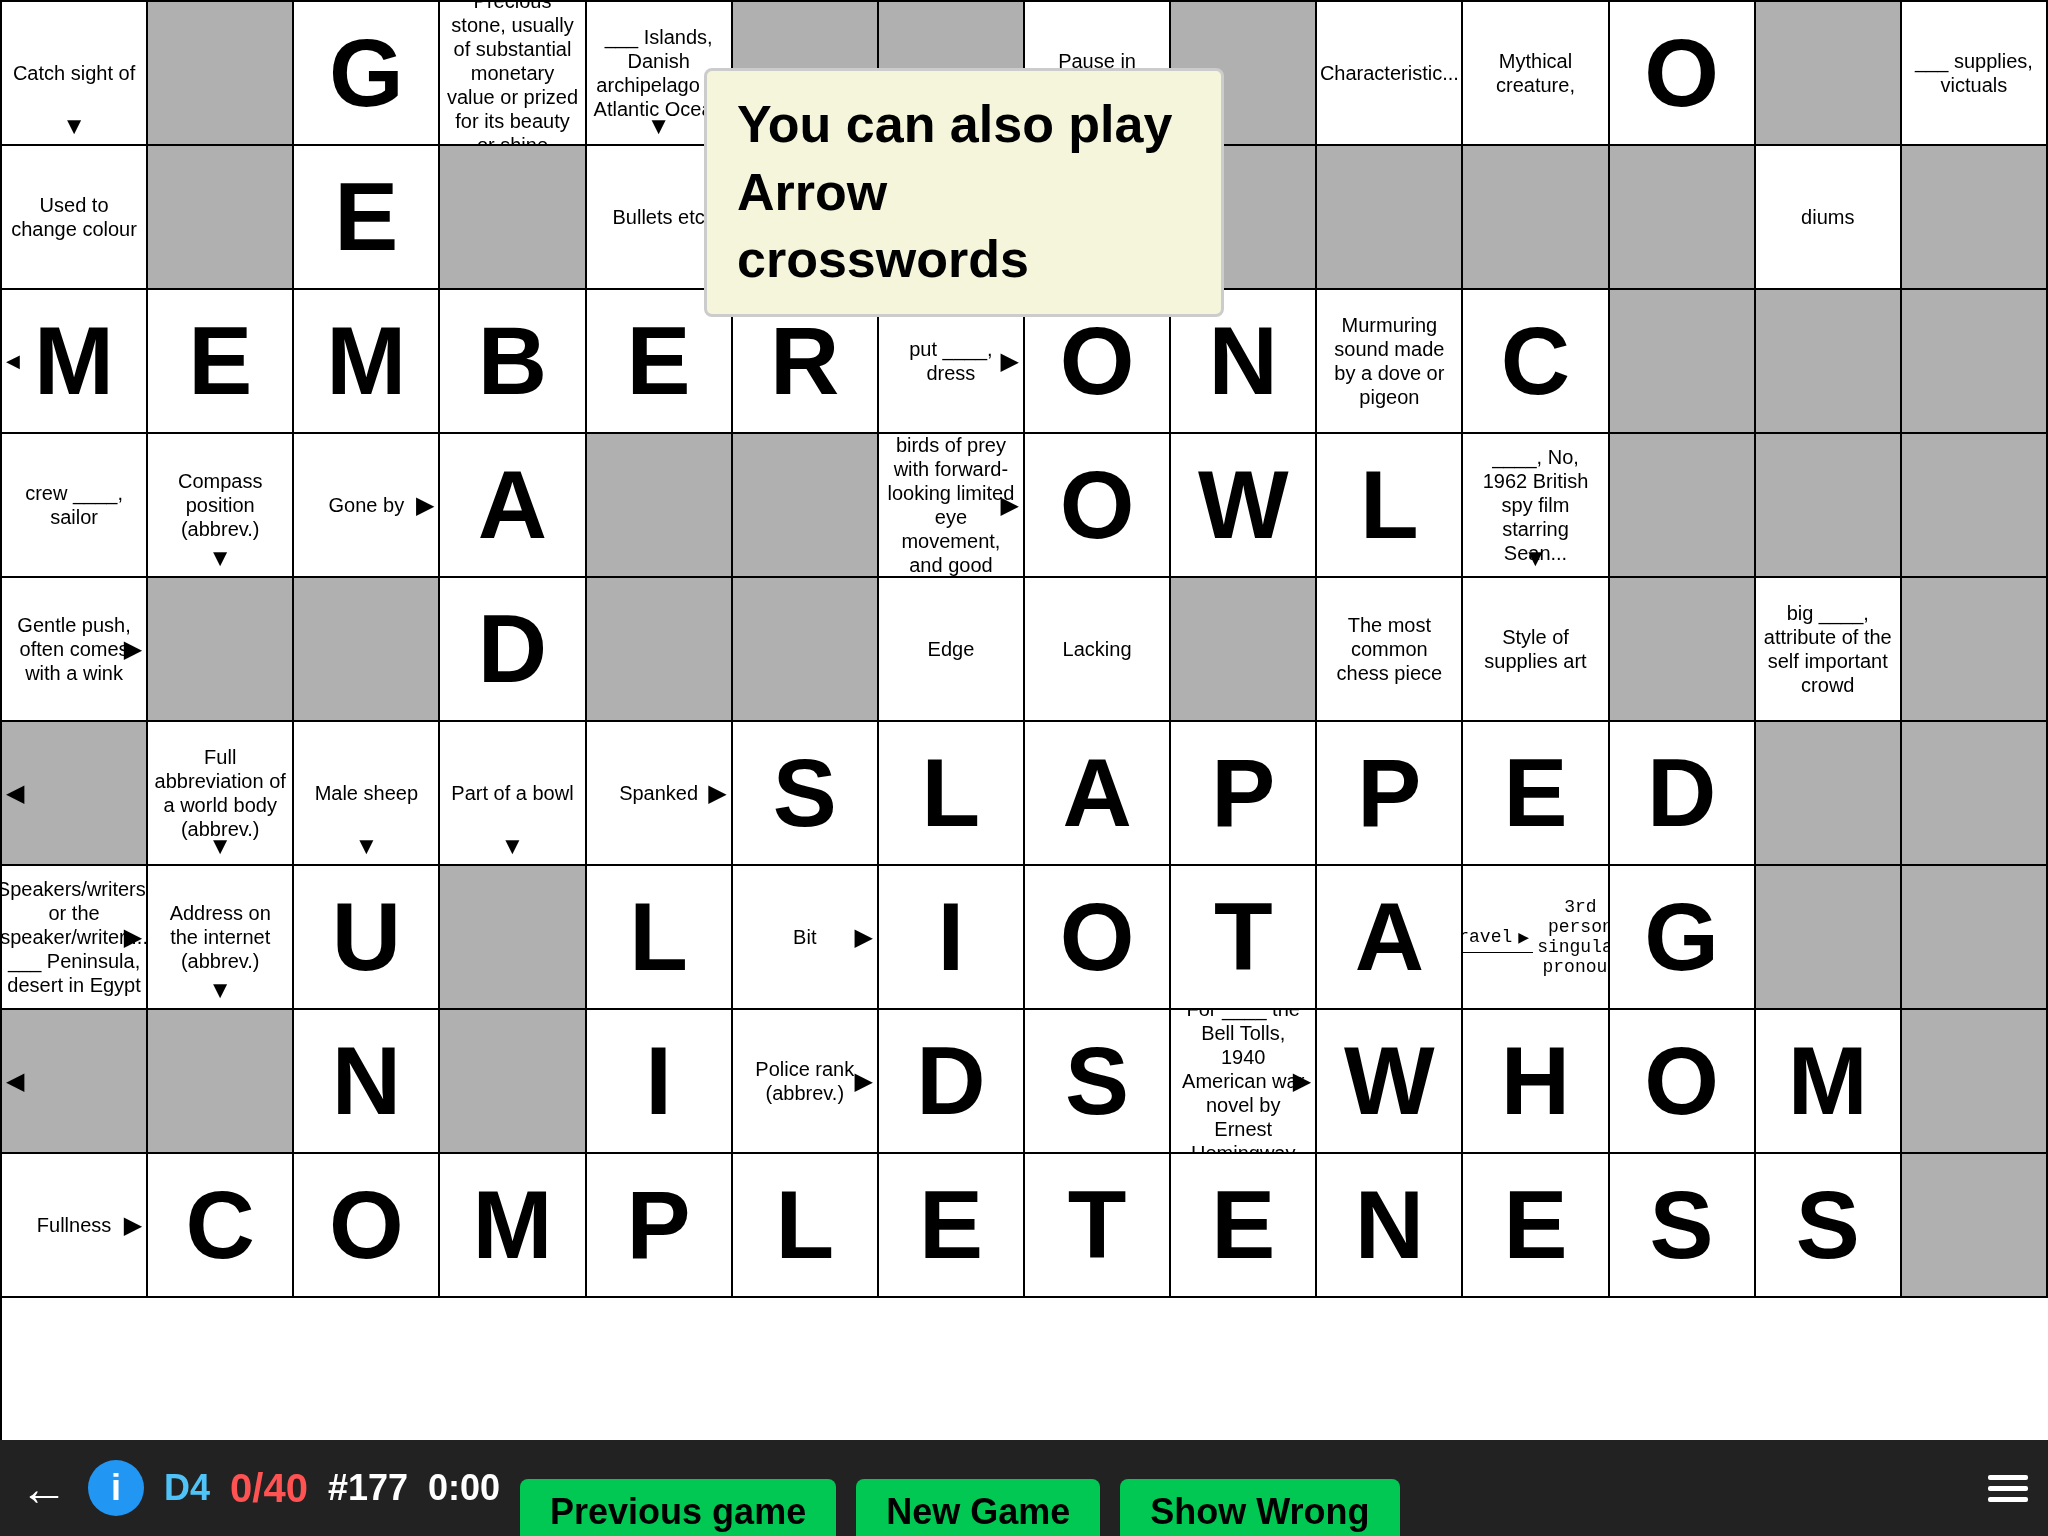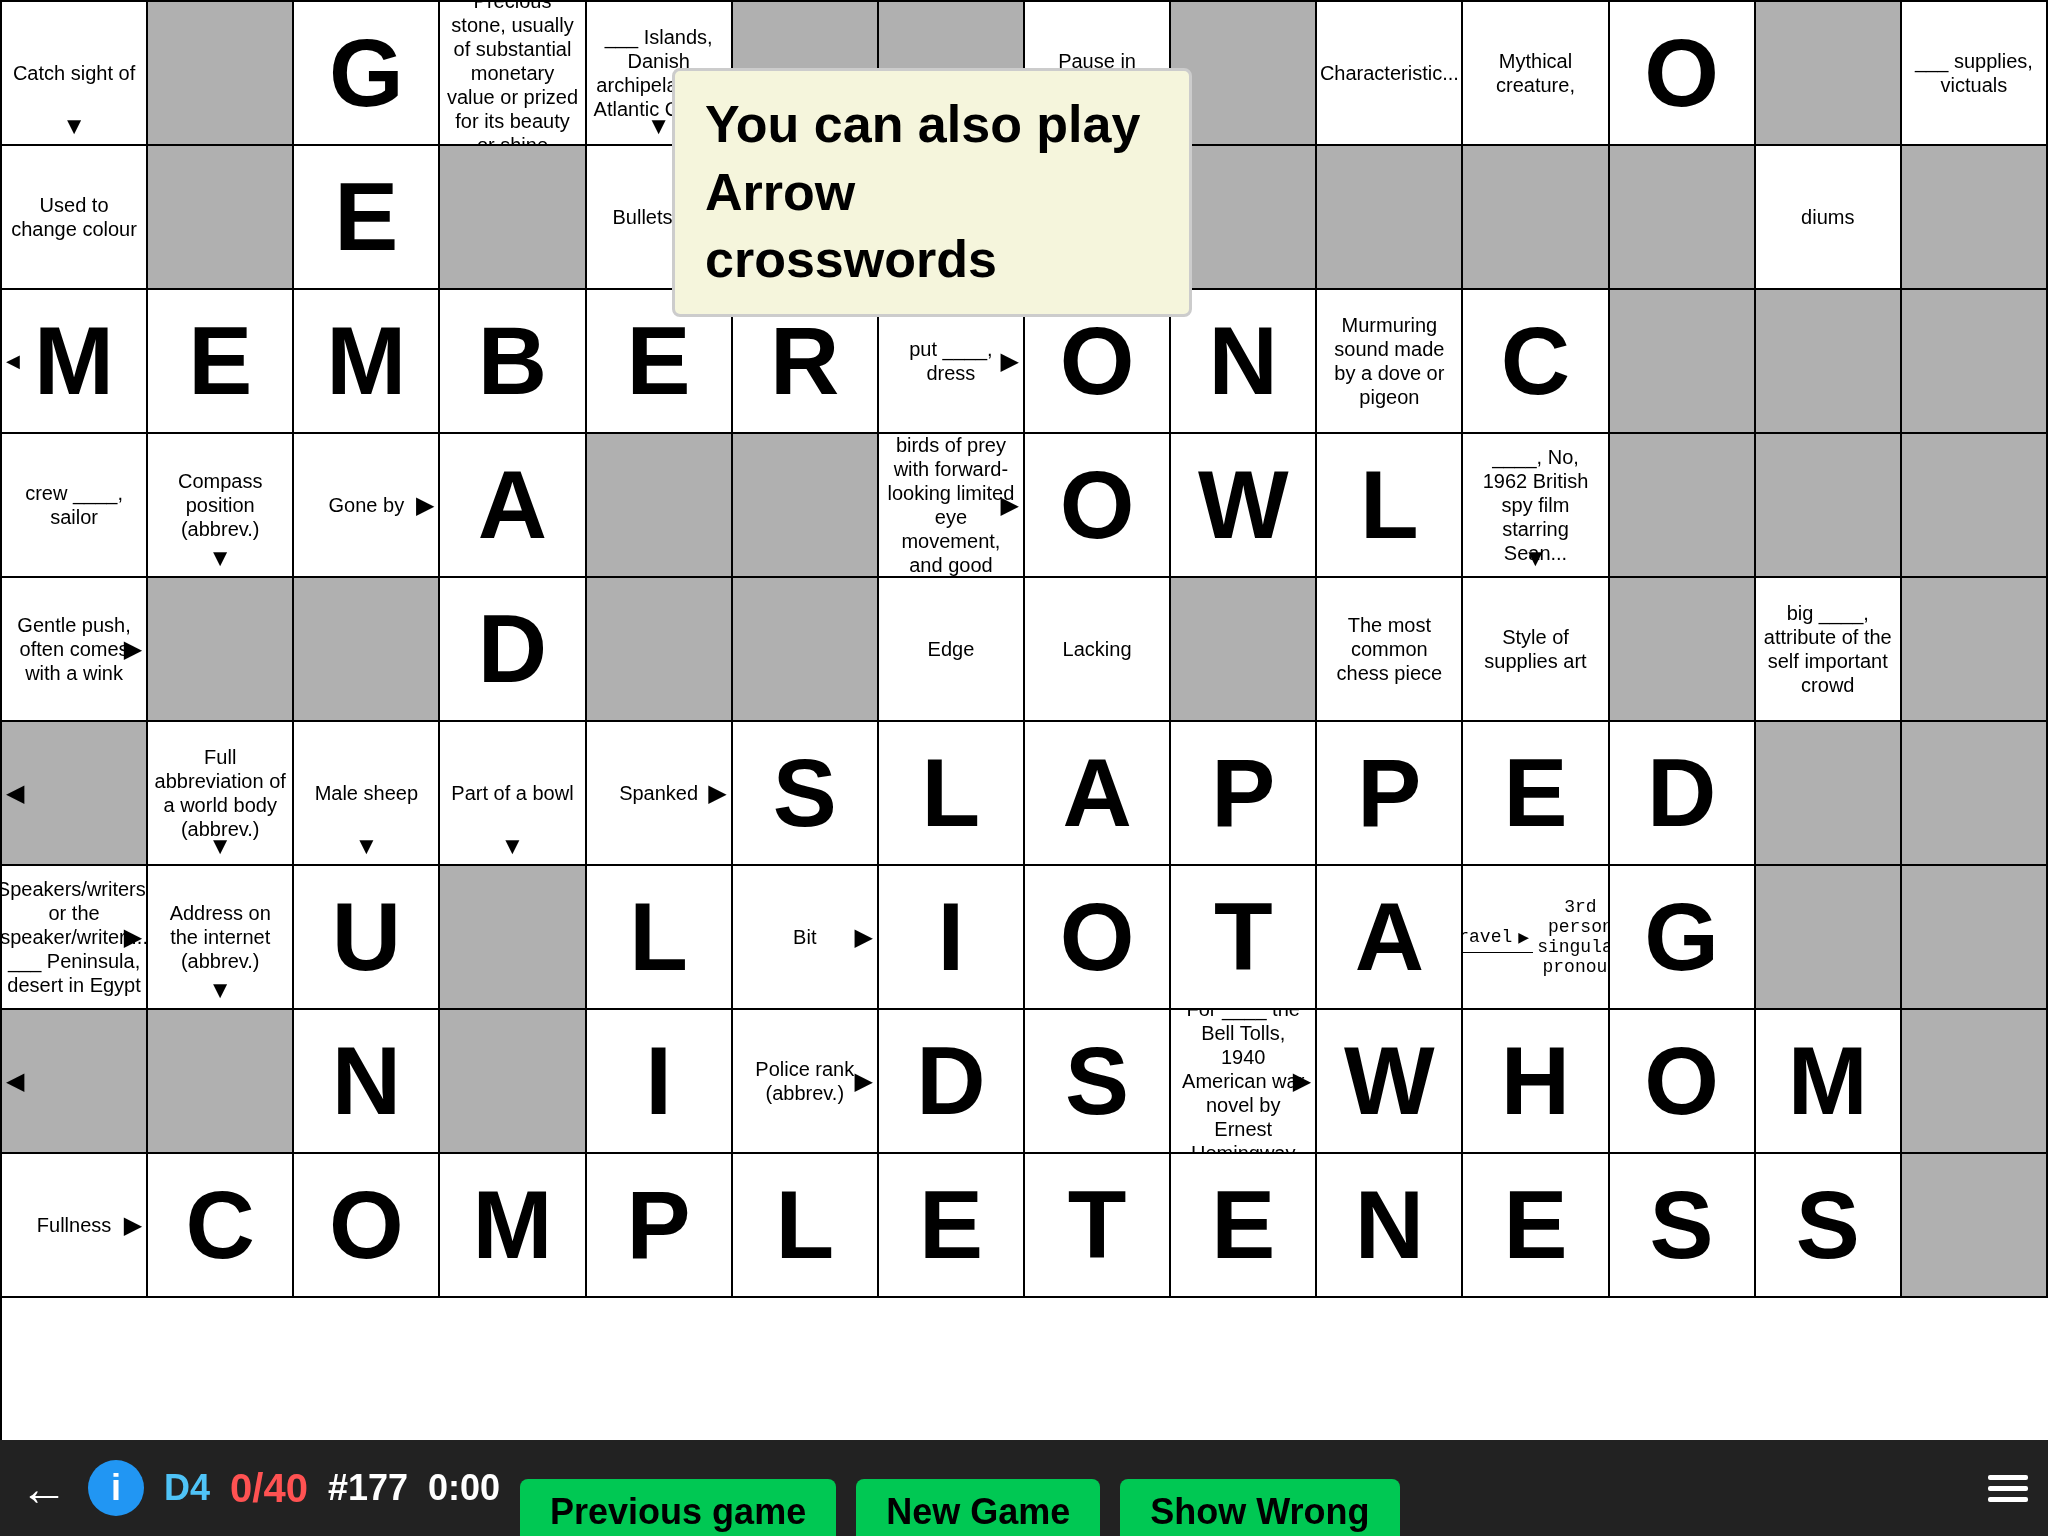--- a/index.html
+++ b/index.html
@@ -156,21 +156,21 @@
       width: 40px;
       height: 5px;
       background: #fff;
       border-radius: 2px;
     }
 
     
     .tooltip-box {
       position: absolute;
       top: 68px;
-      left: 672px;
+      left: 704px;
       background: #f5f5dc;
       border: 3px solid #ccc;
       border-radius: 8px;
       padding: 20px 30px;
       font-size: 52px;
       font-weight: bold;
       color: #000;
       z-index: 100;
       line-height: 1.3;
       max-width: 520px;

